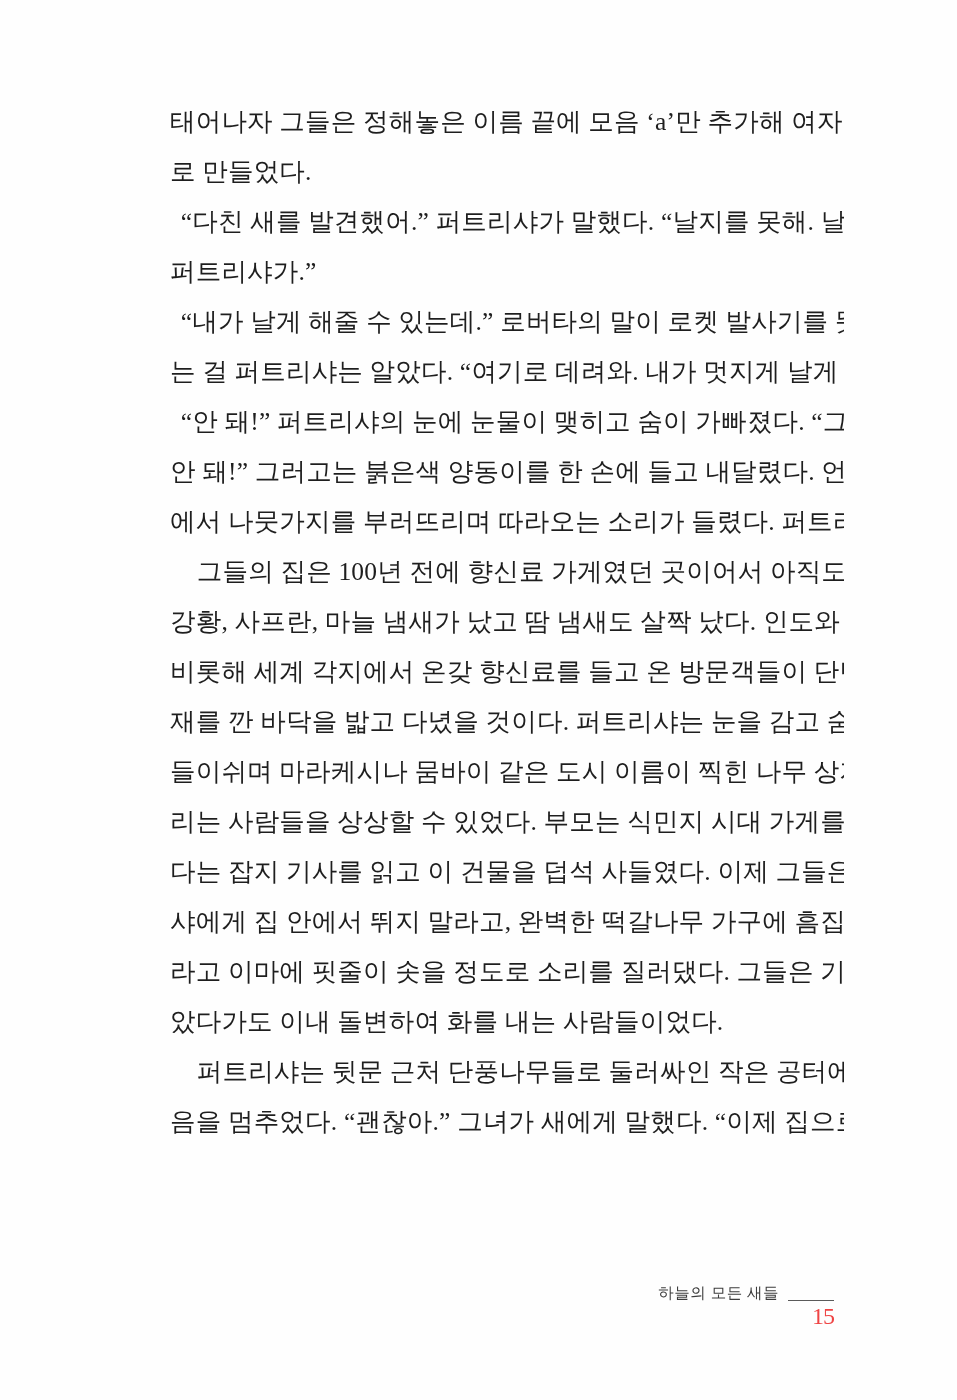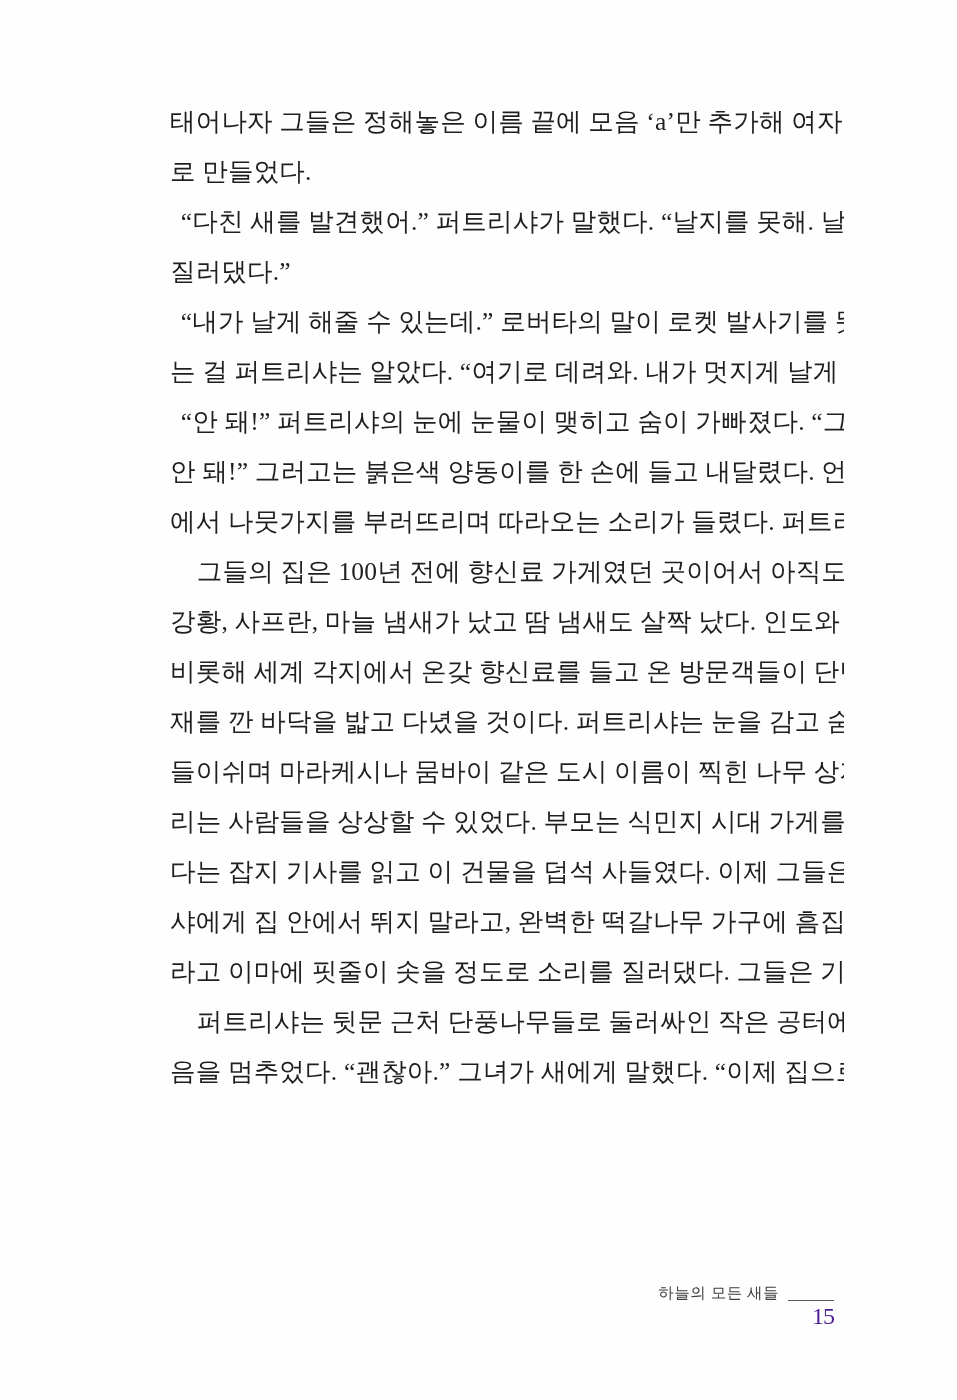--- a/index.html
+++ b/index.html
@@ -61,50 +61,51 @@
   }
   .footer-rule {
     display: inline-block;
     width: 46px;
     border-bottom: 1.5px solid #5a5a5a;
     margin-left: 9px;
     margin-bottom: 3px;
   }
   .page-number {
     font-size: 24px;
-    color: #4c1d95;
+    color: #ef4444;
     line-height: 24px;
     letter-spacing: -1px;
     font-stretch: condensed;
   }
 </style>
 </head>
 <body>
 
 <div class="book-page">
 
   <div class="text-block">
     <div class="ln">태어나자 그들은 정해놓은 이름 끝에 모음 ‘a’만 추가해 여자 이름으</div>
     <div class="ln end">로 만들었다.</div>
     <div class="ln ind-q">“다친 새를 발견했어.” 퍼트리샤가 말했다. “날지를 못해. 날개가</div>
-    <div class="ln end">질러댔다.”</div>
+    <div class="ln end">퍼트리샤가.”</div>
     <div class="ln ind-q">“내가 날게 해줄 수 있는데.” 로버타의 말이 로켓 발사기를 뜻한다</div>
     <div class="ln">는 걸 퍼트리샤는 알았다. “여기로 데려와. 내가 멋지게 날게 해줄게.”</div>
     <div class="ln ind-q">“안 돼!” 퍼트리샤의 눈에 눈물이 맺히고 숨이 가빠졌다. “그러면</div>
     <div class="ln">안 돼!” 그러고는 붉은색 양동이를 한 손에 들고 내달렸다. 언니가 뒤</div>
     <div class="ln">에서 나뭇가지를 부러뜨리며 따라오는 소리가 들렸다. 퍼트리샤는</div>
     <div class="ln ind">그들의 집은 100년 전에 향신료 가게였던 곳이어서 아직도 계피,</div>
     <div class="ln">강황, 사프란, 마늘 냄새가 났고 땀 냄새도 살짝 났다. 인도와 중국을</div>
     <div class="ln">비롯해 세계 각지에서 온갖 향신료를 들고 온 방문객들이 단단한 목</div>
     <div class="ln">재를 깐 바닥을 밟고 다녔을 것이다. 퍼트리샤는 눈을 감고 숨을 깊이</div>
     <div class="ln">들이쉬며 마라케시나 뭄바이 같은 도시 이름이 찍힌 나무 상자를 내</div>
     <div class="ln">리는 사람들을 상상할 수 있었다. 부모는 식민지 시대 가게를 개조한</div>
     <div class="ln">다는 잡지 기사를 읽고 이 건물을 덥석 사들였다. 이제 그들은 퍼트리</div>
     <div class="ln">샤에게 집 안에서 뛰지 말라고, 완벽한 떡갈나무 가구에 흠집 내지 말</div>
     <div class="ln">라고 이마에 핏줄이 솟을 정도로 소리를 질러댔다. 그들은 기분이 좋</div>
+    <div class="ln end">았다가도 이내 돌변하여 화를 내는 사람들이었다.</div>
     <div class="ln ind">퍼트리샤는 뒷문 근처 단풍나무들로 둘러싸인 작은 공터에서 걸</div>
     <div class="ln">음을 멈추었다. “괜찮아.” 그녀가 새에게 말했다. “이제 집으로 갈 거</div>
   </div>
 
   <div class="page-footer">
     <div class="footer-left">
       <span class="footer-title">하늘의 모든 새들</span>
       <span class="footer-rule"></span>
     </div>
     <span class="page-number">15</span>

